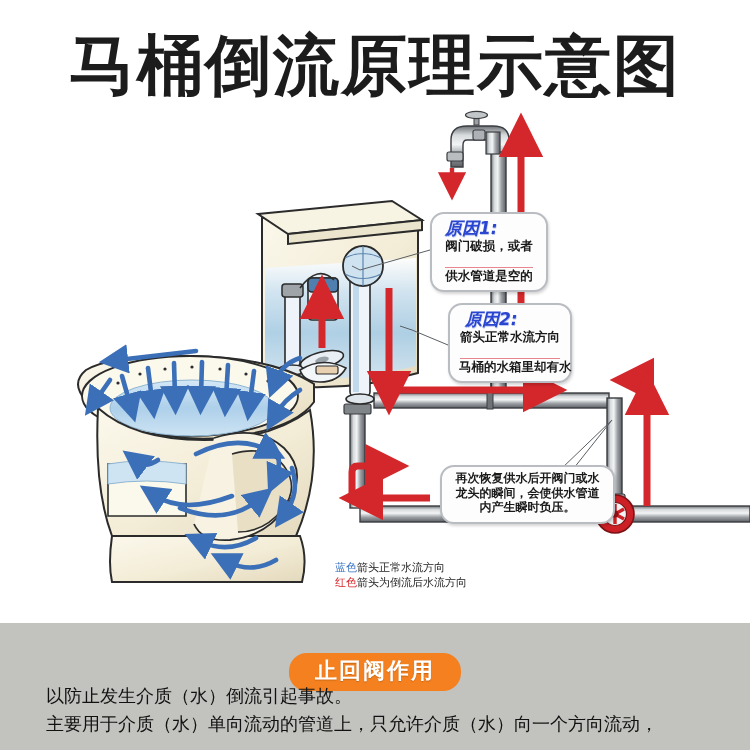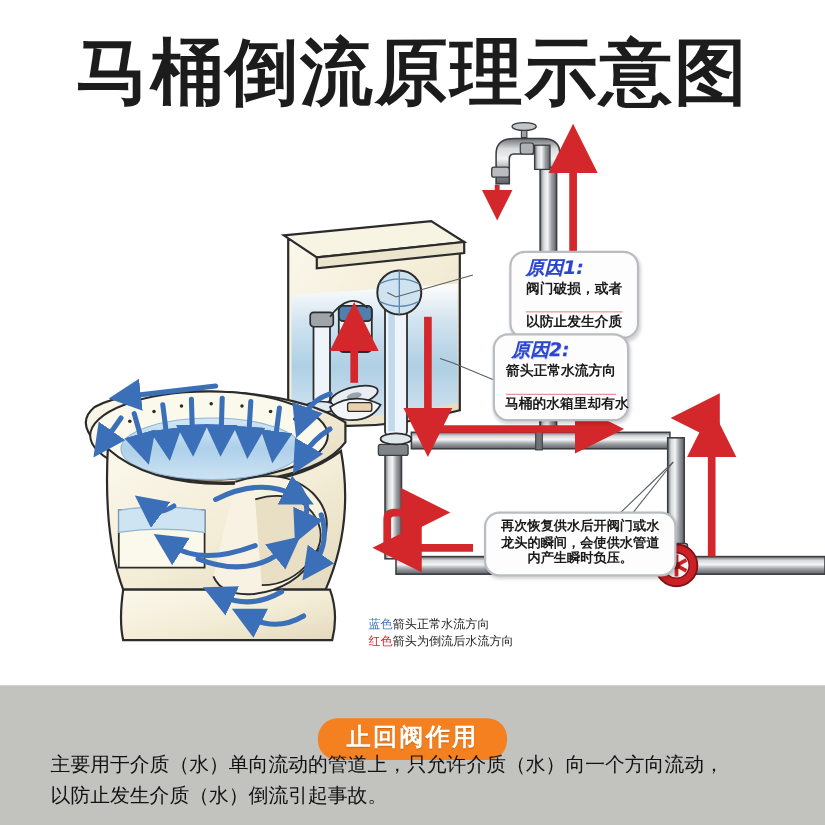--- a/index.html
+++ b/index.html
@@ -56,21 +56,21 @@
     line-height:15px;
     text-align:center;
     font-weight:bold;
     white-space:nowrap;
   }
   .callout .body .u{
     border-bottom:1.5px solid #e8868f;
     display:inline-block;
     padding-bottom:14px;
   }
-  #callout1{left:430px;top:228px;width:118px;margin-left:33px;}
+  #callout1{left:430px;top:212px;width:118px;}
   #callout1 .head{text-align:left;padding-left:4px;}
   #callout2{left:448px;top:303px;width:124px;}
   #callout2 .head{text-align:left;padding-left:6px;}
   #callout3{left:440px;top:465px;width:175px;}
   #callout3 .head{text-align:left;padding-left:8px;}
   #callout3 .body{font-size:12px;line-height:14.5px;}
 
   
   .leaders{position:absolute;left:0;top:0;width:750px;height:750px;pointer-events:none;}
 
@@ -318,21 +318,21 @@
       <path d="M430,250 L360,270 L352,266"></path>
       <path d="M448,345 L412,330 L400,326"></path>
       <path d="M612,420 L560,470 L540,466"></path>
       <path d="M612,420 L566,478"></path>
     </g>
   </svg>
 
   <div class="callout" id="callout1">
     <div class="head">原因1:</div>
     <div class="body"><span class="u">阀门破损，或者</span></div>
-    <div class="body">以防止发生介质</div>
+    <div class="body">供水管道是空的</div>
   </div>
 
   <div class="callout" id="callout2">
     <div class="head">原因2:</div>
     <div class="body"><span class="u">箭头正常水流方向</span></div>
     <div class="body">马桶的水箱里却有水</div>
   </div>
 
   <div class="callout" id="callout3">
     <div class="body">再次恢复供水后开阀门或水</div>
@@ -345,18 +345,18 @@
       <span class="blue">蓝色</span><span>箭头正常水流方向</span>
     </div>
     <div>
       <span class="red">红色</span><span>箭头为倒流后水流方向</span>
     </div>
   </div>
 
   <div class="panel">
     <div class="badge">止回阀作用</div>
     <div class="panel-text">
+      <div>以防止发生介质（水）倒流引起事故。</div>
       <div>主要用于介质（水）单向流动的管道上，只允许介质（水）向一个方向流动，</div>
-      <div>以防止发生介质（水）倒流引起事故。</div>
     </div>
   </div>
 
 </div>
 
 </body></html>

